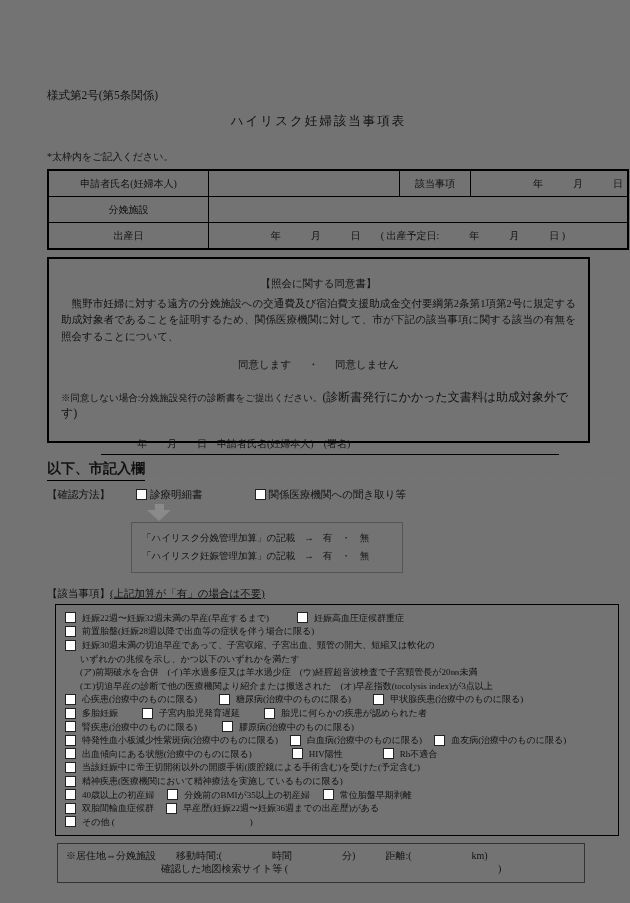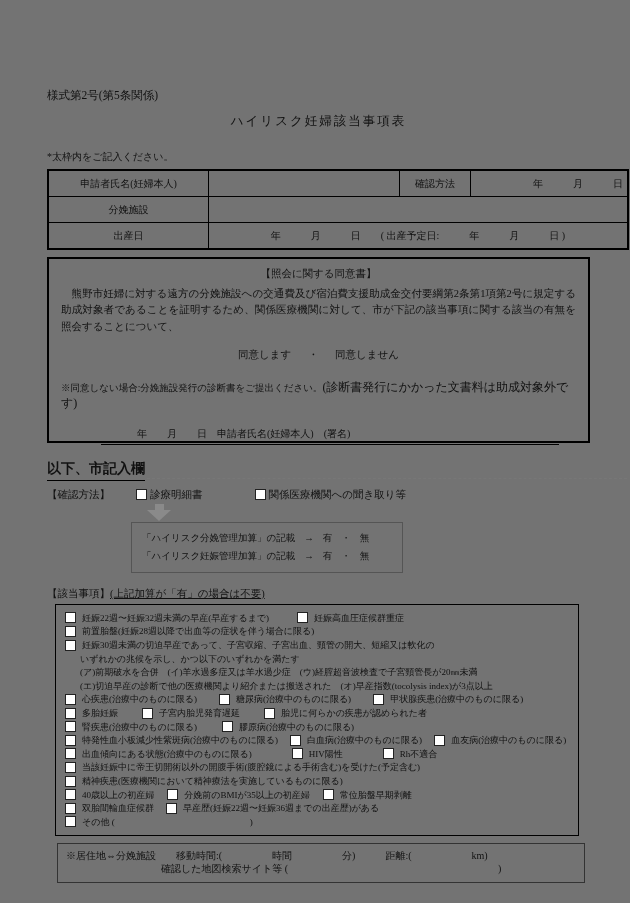--- a/index.html
+++ b/index.html
@@ -19,21 +19,21 @@
   table.app-table{border:2.5px solid #000;}
   table.app-table td{border:1px solid #000;height:25px;padding:0 4px;font-size:10px;}
   td.lbl{text-align:center;}
   td.date-r{text-align:right;padding-right:7px;}
   td.date-c{text-align:center;}
   .w1{width:151px;} .w2{width:182px;} .w3{width:62px;} .w4{width:148px;}
 
   
   .consent-box{border:2px solid #000;margin-top:7px;width:543px;box-sizing:border-box;
     height:186px;padding:7px 12px 0 12px;font-size:10.5px;}
-  .consent-title{text-align:center;margin-top:1px;}
+  .consent-title{text-align:center;margin-top:11px;}
   .consent-body{margin-top:5px;line-height:1.55;text-align:justify;}
   .agree-row{text-align:center;margin-top:13px;}
   .agree-row .opt{margin:0 14px;}
   .consent-note{margin-top:17px;font-size:9.5px;}
   .consent-note .small{font-size:12px;}
   .sig-line{margin:16px 0 0 40px;width:458px;border-bottom:1px solid #000;
     padding:0 0 3px 36px;font-size:10px;box-sizing:border-box;}
 
   
   .city-head-row{display:flex;align-items:flex-end;margin-top:17px;}
@@ -46,21 +46,21 @@
   .arrow-wrap{margin:2px 0 1px 100px;width:24px;display:flex;flex-direction:column;align-items:center;}
   .arrow-stem{width:9px;height:6px;background:#8a8a8a;}
   .arrow-head{width:0;height:0;border-left:12px solid transparent;border-right:12px solid transparent;border-top:11px solid #8a8a8a;}
   .add-box{border:1px solid #555;margin-left:84px;width:250px;padding:6px 10px;font-size:9.5px;}
   .add-row{display:flex;align-items:center;line-height:1.95;}
   .add-row span{margin-right:9px;}
 
   
   .elig-head{margin-top:14px;font-size:10.5px;}
   .elig-head .note{text-decoration:underline;}
-  .elig-box{border:1px solid #000;margin:3px 0 0 8px;width:524px;box-sizing:border-box;
+  .elig-box{border:1px solid #000;margin:3px 0 0 8px;width:564px;box-sizing:border-box;
     padding:6px 9px;font-size:9px;text-align:right;}
   .cbrow{display:flex;align-items:center;height:13.6px;}
   .cb-item{display:flex;align-items:center;white-space:nowrap;}
   .cb{display:inline-block;width:9px;height:9px;border:1px solid #222;margin-right:6px;flex:0 0 auto;background:#fff;}
   .subline{height:13.6px;display:flex;align-items:center;padding-left:15px;white-space:nowrap;}
 
   
   .travel-box{border:1.5px solid #333;margin:7px 0 0 10px;width:528px;box-sizing:border-box;
     padding:5px 8px 6px 8px;font-size:10px;}
   .travel-line2{padding-left:95px;margin-top:0;}
@@ -72,21 +72,21 @@
 
   <div class="form-number">様式第2号(第5条関係)</div>
   <div class="doc-title">ハイリスク妊婦該当事項表</div>
   <div class="bold-note">*太枠内をご記入ください。</div>
 
   <table class="app-table">
     <tbody>
         <tr>
       <td class="lbl w1">申請者氏名(妊婦本人)</td>
       <td class="w2"></td>
-      <td class="lbl w3">確認方法</td>
+      <td class="lbl w3">該当事項</td>
       <td class="w4 date-r">年　　　月　　　日</td>
     </tr>
     <tr>
       <td class="lbl">分娩施設</td>
       <td colspan="3"></td>
     </tr>
     <tr>
       <td class="lbl">出産日</td>
       <td colspan="3" class="date-c">年　　　月　　　日　　( 出産予定日:　　　年　　　月　　　日 )</td>
     </tr>

